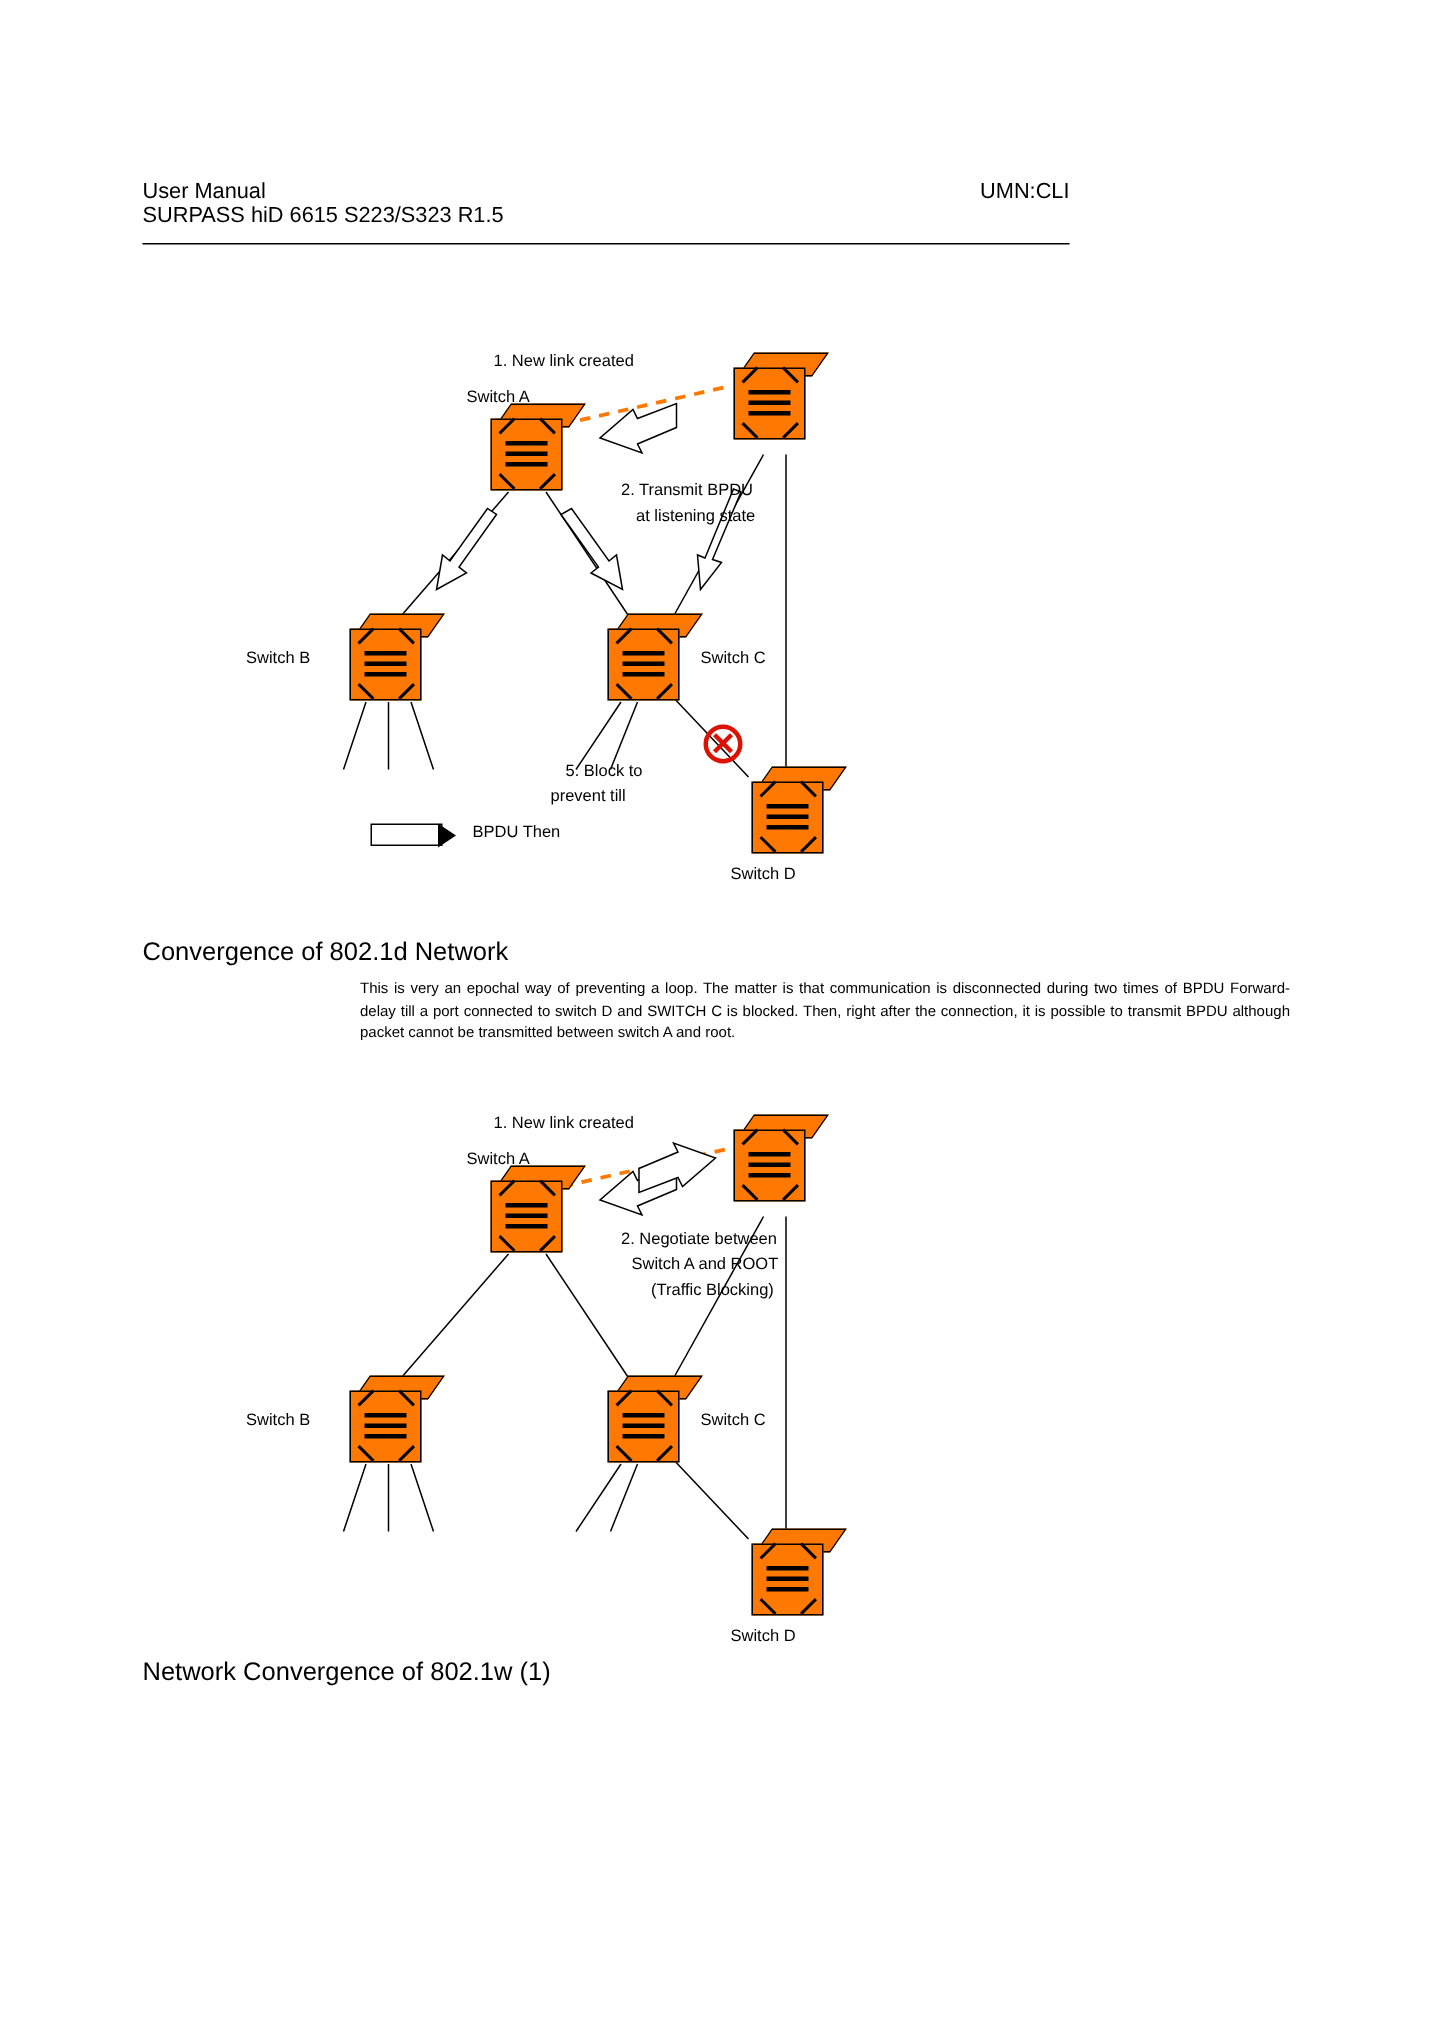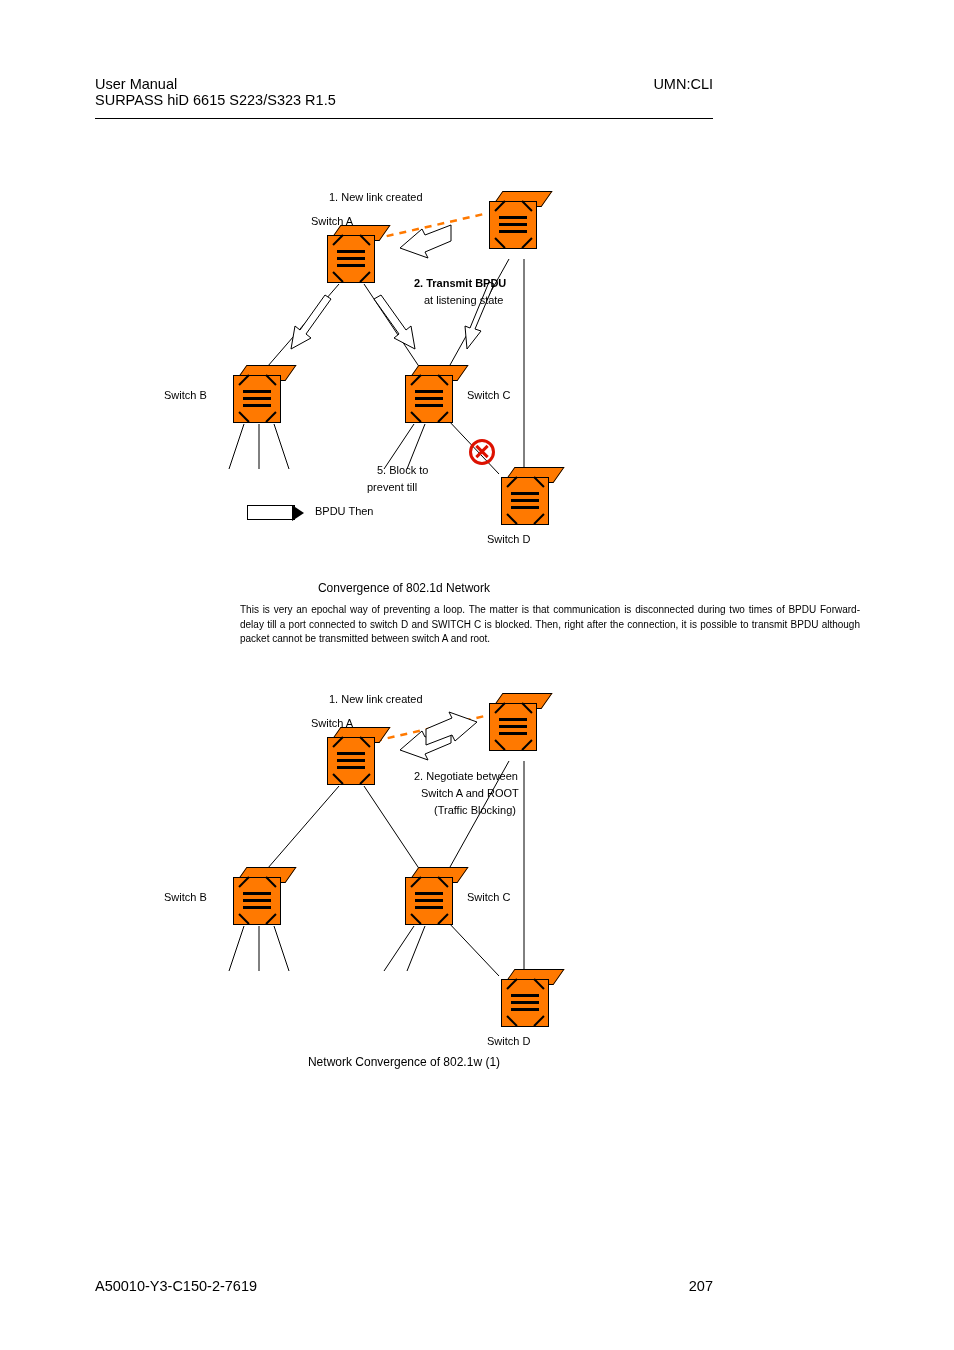--- a/index.html
+++ b/index.html
@@ -1,36 +1,36 @@
 <!DOCTYPE html>
 <html><head>
 <meta charset="utf-8">
 <style>
   body { margin: 0; font-family: Arial, sans-serif; font-size: 14px; background: #fff; color: #000; }
-  .page { width: 808px; height: 1350px; position: relative; box-sizing: border-box; padding: 76px 95px 0 95px; }
+  .page { width: 808px; height: 1350px; position: relative; box-sizing: border-box; padding: 120px 95px 0 95px; }
   .header { display: flex; justify-content: space-between; align-items: flex-start; font-size: 14.5px; }
   .hr { border-bottom: 1px solid #000; margin-top: 10px; }
   .diagram { position: relative; margin: 60px auto 0 auto; width: 430px; height: 370px; }
   .switch { position: absolute; width: 56px; height: 56px; }
   .switch .top { position: absolute; left: 8px; top: -10px; width: 48px; height: 14px; background: #ff7900; border: 1px solid #000; transform: skew(-35deg, 0deg); }
   .switch .front { position: absolute; left: 0; top: 0; width: 46px; height: 46px; background: #ff7900; border: 1px solid #000; }
   .switch .arrows { position: absolute; left: 4px; top: 4px; width: 38px; height: 38px; }
   .switch .arrows::before, .switch .arrows::after {
     content: ""; position: absolute; width: 28px; height: 3px; background: #000;
   }
   .switch .arrows::before { top: 10px; left: 5px; }
   .switch .arrows::after  { top: 24px; left: 5px; }
   .switch .arrows .bar { position: absolute; left: 5px; top: 17px; width: 28px; height: 3px; background: #000; }
   .switch .diag1 { position:absolute; left:3px; top:3px; width:14px; height:2px; background:#000; transform:rotate(-45deg);}
   .switch .diag2 { position:absolute; left:30px; top:3px; width:14px; height:2px; background:#000; transform:rotate(45deg);}
   .switch .diag3 { position:absolute; left:3px; top:40px; width:14px; height:2px; background:#000; transform:rotate(45deg);}
   .switch .diag4 { position:absolute; left:30px; top:40px; width:14px; height:2px; background:#000; transform:rotate(-45deg);}
 
   .lbl { position: absolute; font-size: 11px; white-space: nowrap; }
-  .caption { text-align: center; font-size: 12px; margin-top: 12px; }
+  .caption { font-size: 17px; margin-top: 12px; }
   .para { margin: 8px 0 0 0; text-align: justify; font-size: 10px; line-height: 1.45; padding: 0 0 0 145px; width: 620px; }
   .footer { position: absolute; bottom: 56px; left: 95px; right: 95px; display: flex; justify-content: space-between; font-size: 14.5px; }
 
   svg.overlay { position: absolute; left: 0; top: 0; overflow: visible; pointer-events: none; }
   .blockX { position: absolute; width: 20px; height: 20px; border: 3px solid #d10; border-radius: 50%; }
   .blockX::before, .blockX::after { content:""; position:absolute; left:2px; top:8px; width:16px; height:3px; background:#d10; }
   .blockX::before { transform: rotate(45deg); }
   .blockX::after  { transform: rotate(-45deg); }
   .legend-arrow { position: absolute; width: 46px; height: 13px; border: 1px solid #000; }
   .legend-arrow::after {
@@ -150,21 +150,21 @@
           <div class="diag2"></div>
           <div class="diag3"></div>
           <div class="diag4"></div>
         </div>
   </div>
 
   <div class="blockX" style="left:280px; top:260px;"></div>
 
   <span class="lbl" style="left:140px; top:12px;">1. New link created</span>
   <span class="lbl" style="left:122px; top:36px;">Switch A</span>
-  <span class="lbl" style="left:225px; top:98px;font-weight:bold;">2. Transmit BPDU</span>
+  <span class="lbl" style="left:225px; top:98px;">2. Transmit BPDU</span>
   <span class="lbl" style="left:235px; top:115px;">at listening state</span>
   <span class="lbl" style="left:-25px; top:210px;">Switch B</span>
   <span class="lbl" style="left:278px; top:210px;">Switch C</span>
   <span class="lbl" style="left:188px; top:285px;">5. Block to</span>
   <span class="lbl" style="left:178px; top:302px;">prevent till</span>
   <span class="lbl" style="left:298px; top:354px;">Switch D</span>
 
   <div class="legend-arrow" style="left:58px; top:326px;">
         <div class="inner"></div>
       </div>
@@ -258,18 +258,14 @@
   <span class="lbl" style="left:122px; top:32px;">Switch A</span>
   <span class="lbl" style="left:225px; top:85px;">2. Negotiate between</span>
   <span class="lbl" style="left:232px; top:102px;">Switch A and ROOT</span>
   <span class="lbl" style="left:245px; top:119px;">(Traffic Blocking)</span>
   <span class="lbl" style="left:-25px; top:206px;">Switch B</span>
   <span class="lbl" style="left:278px; top:206px;">Switch C</span>
   <span class="lbl" style="left:298px; top:350px;">Switch D</span>
 </div>
 <div class="caption" style="margin-top:0;">Network Convergence of 802.1w (1)</div>
 
-<div class="footer">
-  <span>A50010-Y3-C150-2-7619</span>
-  <span>207</span>
-</div>
 
 </div>
 
 </body></html>

